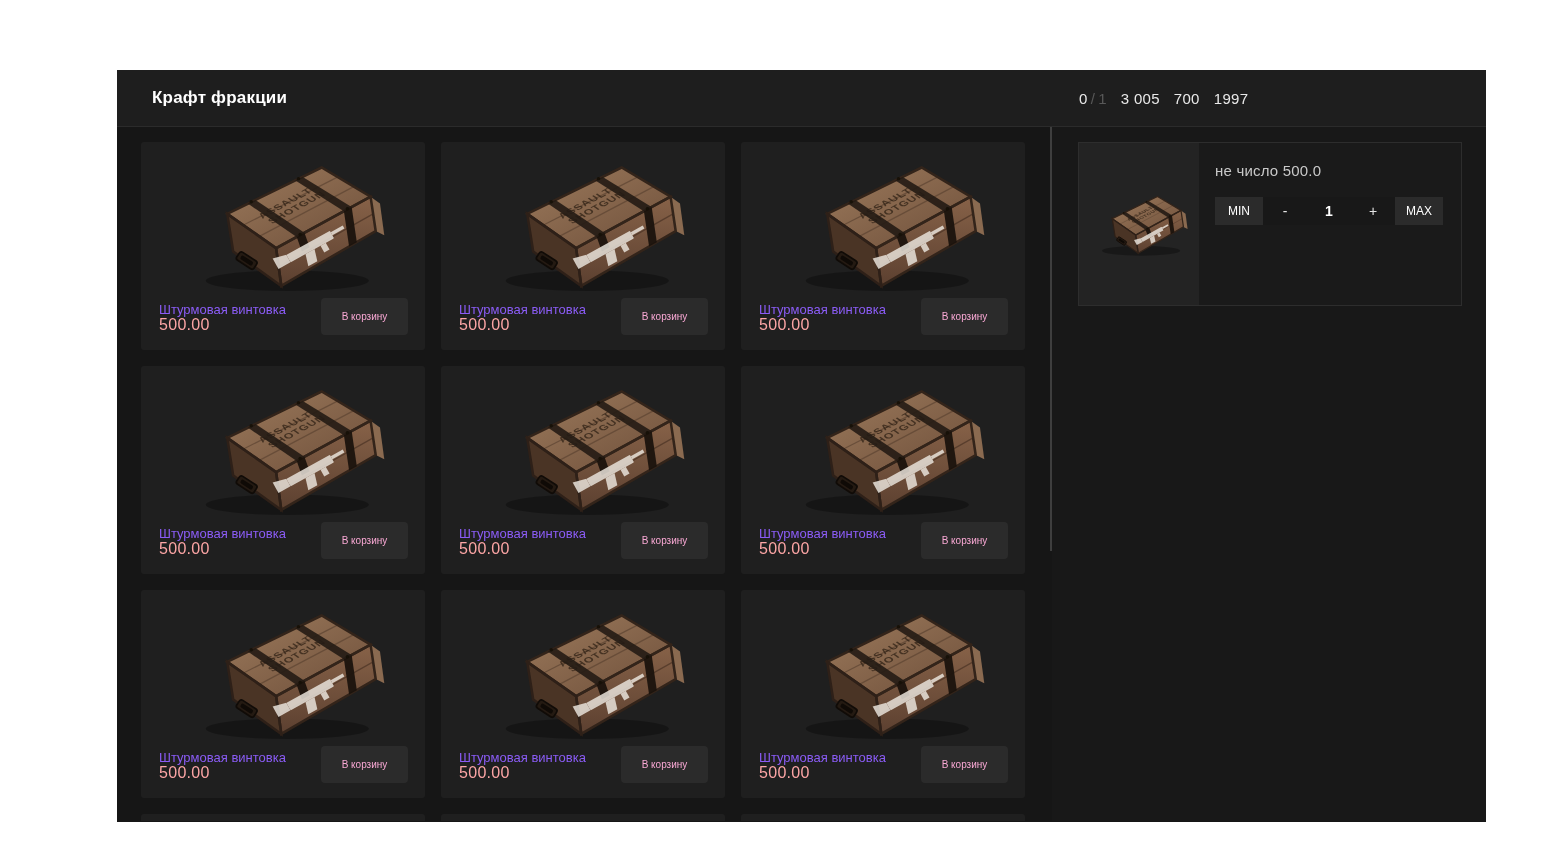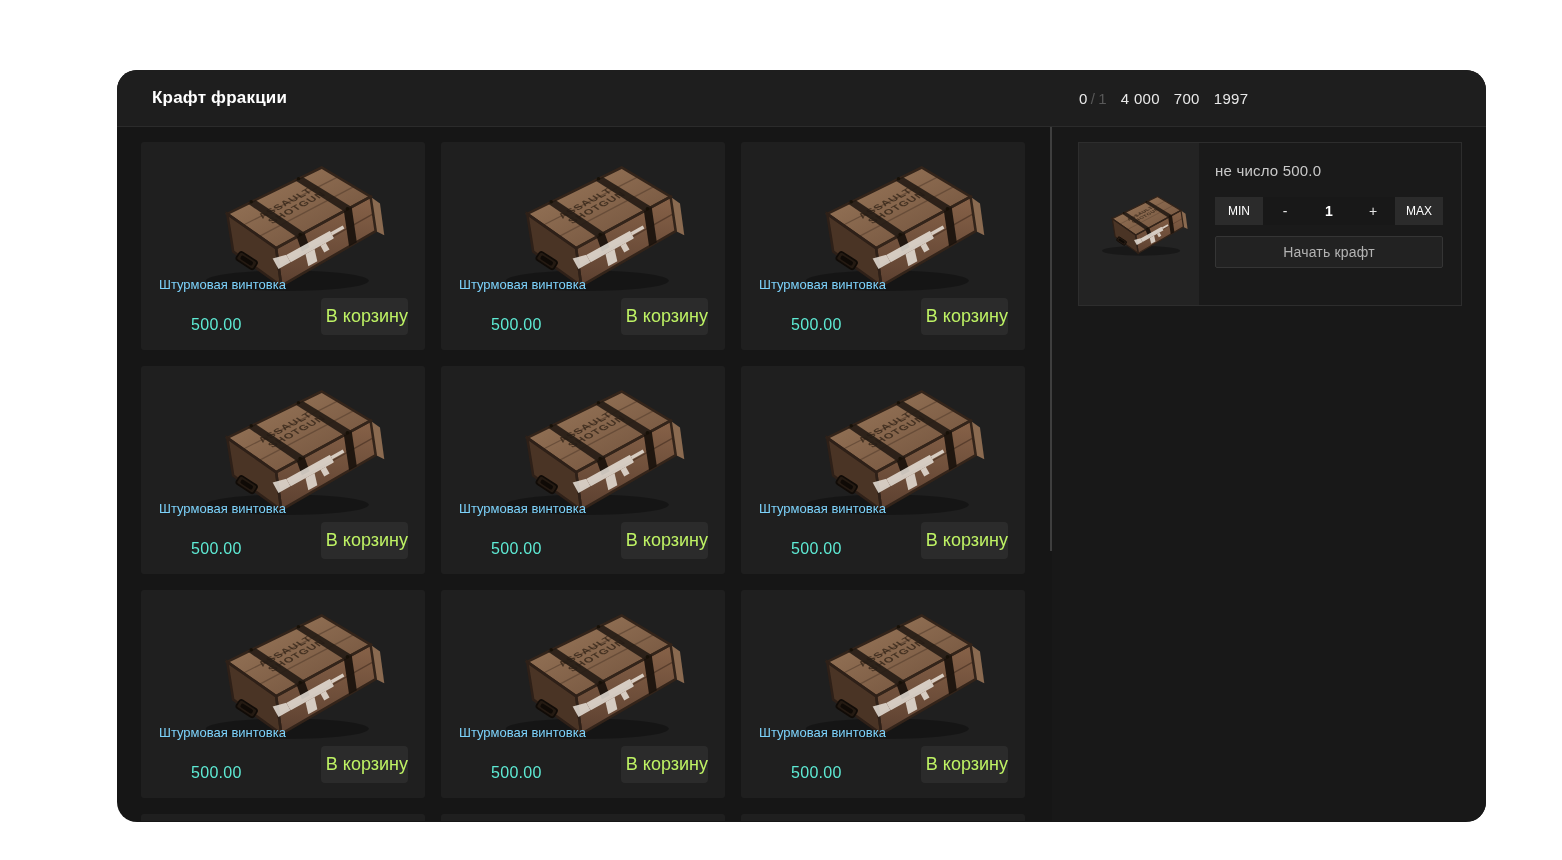--- a/index.html
+++ b/index.html
@@ -2,21 +2,21 @@
 <html><head>
 <meta charset="utf-8">
 <style>
   * { margin:0; padding:0; box-sizing:border-box; }
   html,body { width:1562px; height:860px; background:#ffffff; overflow:hidden;
               font-family:"Liberation Sans", sans-serif; }
   .stage { position:relative; width:1562px; height:860px; }
 
   
   .window { position:absolute; left:117px; top:70px; width:1369px; height:752px;
-            background:#161616; overflow:hidden;border-radius:20px; }
+            background:#161616; overflow:hidden; }
 
   
   .hdr { position:relative; height:57px; background:#1e1e1e; border-bottom:1px solid #2b2b2b; }
   .hdr-title { position:absolute; left:35px; top:0; height:100%; display:flex; align-items:center;
                color:#fff; font-size:17px; font-weight:bold; letter-spacing:.2px; }
   .search { position:absolute; left:468px; top:13px; width:442px; height:30px;
             background:#191919; border:1px solid #4a4a4a; border-radius:2px;
             color:#bdbdbd; font-size:14px; padding:0 12px; outline:none; }
   .search::placeholder { color:#8a8a8a; }
   .res { position:absolute; left:962px; top:0; height:100%; display:flex; align-items:center;
@@ -26,26 +26,26 @@
 
   
   .content { position:relative; height:694px; }
   .grid-area { position:absolute; left:0; top:0; width:935px; height:100%;
                padding:15px 24px; overflow:hidden; }
   .grid { display:grid; grid-template-columns:repeat(3,284px); grid-auto-rows:208px; gap:16px; }
 
   .card { position:relative; background:#1f1f1f; border-radius:3px; overflow:hidden; cursor:pointer; }
   .card-img { display:flex; justify-content:center; padding-top:10px; }
   .card-img svg { width:206px; height:146px; }
-  .card-name { position:absolute; left:18px; bottom:58px; font-size:13px; color:#7dd3fc; }
+  .card-name { position:absolute; left:18px; bottom:33px; font-size:13px; color:#8b5cf6; }
   .card-price { position:absolute; left:18px; bottom:16px; font-size:16px; font-weight:500;
-                color:#5eead4; letter-spacing:.3px;margin-left:32px; }
+                color:#fca5a5; letter-spacing:.3px; }
   .cart-btn { position:absolute; right:17px; bottom:15px; width:87px; height:37px;
-              background:#2b2b2b; border:none; border-radius:4px; color:#bef264;
-              font-size:18px; font-family:inherit; cursor:pointer;text-align:right; }
+              background:#2b2b2b; border:none; border-radius:4px; color:#f9a8d4;
+              font-size:10px; font-family:inherit; cursor:pointer; }
 
   .scroll-thumb { position:absolute; left:933px; top:0; width:2px; height:424px;
                   background:#3e3e3e; }
 
   
   .side { position:absolute; left:935px; top:0; width:434px; height:100%; background:#181818; }
   .craft-item { position:absolute; left:26px; top:15px; width:384px; height:164px;
                 background:#1a1a1a; border:1px solid #2d2d2d; }
   .craft-img { position:absolute; left:0; top:0; width:120px; height:100%; background:#232323;
                display:flex; align-items:center; justify-content:center; }
@@ -128,21 +128,21 @@
   <div class="window">
 
     <div class="hdr">
       <div class="hdr-title">Крафт фракции</div>
       <div class="res">
         <div class="counter">
           <span>0</span>
           <span class="sep">/</span>
           <span class="total">1</span>
         </div>
-        <span>4 000</span>
+        <span>3 005</span>
         <span>700</span>
         <span>1997</span>
       </div>
     </div>
 
     <div class="content">
       <div class="grid-area">
         <div class="grid">
   <div class="card">
     <div class="card-img">
@@ -278,20 +278,19 @@
             <div class="craft-title">не число 500.0</div>
             <div class="stepper">
               <button class="stp-end">MIN</button>
               <div class="stp-mid">
                 <button class="stp-dec">-</button>
                 <div class="stp-val">1</div>
                 <button class="stp-inc">+</button>
               </div>
               <button class="stp-end">MAX</button>
             </div>
-            <button class="craft-btn">Начать крафт</button>
           </div>
         </div>
       </div>
     </div>
   </div>
 
 </div>
 
 </body></html>

